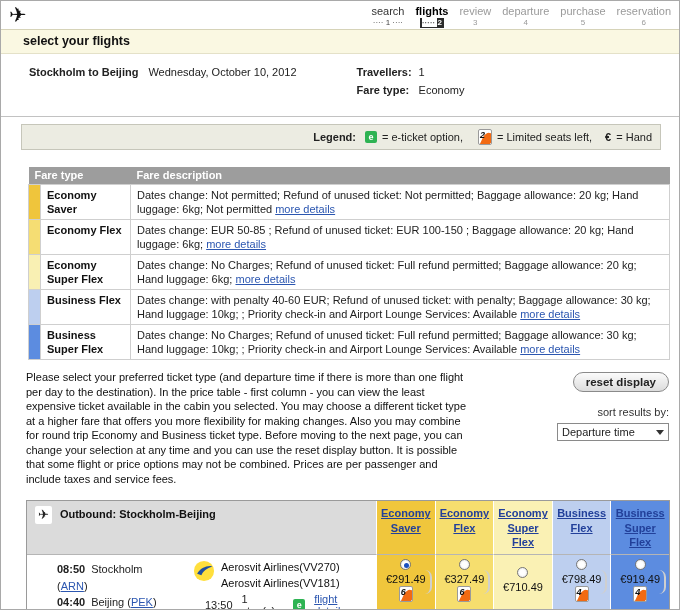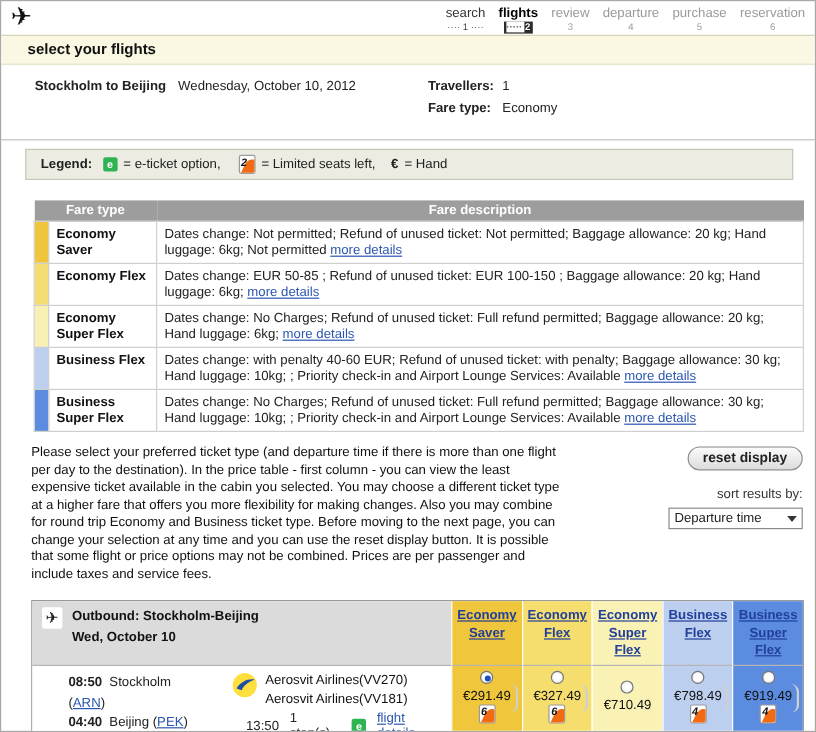--- a/index.html
+++ b/index.html
@@ -25,31 +25,31 @@
   .title-bar { background:#faf8e2; border-top:1px solid #d6d3b8; border-bottom:1px solid #e4e1c8; padding:4px 0 5px 22px; font-size:12.5px; font-weight:bold; color:#111; }
 
   
   .trip-info { display:flex; padding:12px 0 14px 28px; border-bottom:1px solid #c2c2c2; }
   .trip-route { font-weight:bold; margin-right:10px; }
   .trip-meta { margin-left:60px; }
   .trip-meta .row { display:flex; margin-bottom:6px; }
   .trip-meta .k { font-weight:bold; width:62px; }
 
   
-  .legend { margin:7px 18px 0 20px; background:#ececе2; background:#ecece2; border:1px solid #c6c6ba; padding:4px 8px 4px 12px; display:flex; align-items:center; gap:5px; }
+  .legend { margin:7px 18px 0 20px; background:#ececе2; background:#ecece2; border:1px solid #c6c6ba; padding:4px 8px 4px 12px; display:flex; align-items:center; gap:5px;justify-content:flex-end; }
   .legend .lg-label { font-weight:bold; margin-right:4px; }
   .e-badge { display:inline-block; width:12px; height:12px; background:#2eb353; color:#fff; font-weight:bold; font-size:9px; line-height:12px; text-align:center; border-radius:2px; }
   .seat-badge { position:relative; display:inline-block; width:14px; height:16px; background:#fff; border:1px solid #9a9a9a; border-radius:2px; overflow:hidden; vertical-align:middle; }
   .seat-badge .flame { position:absolute; right:-2px; bottom:-2px; width:11px; height:13px; background:#f26a12; transform:skewX(-18deg) rotate(8deg); border-radius:40% 10% 50% 10%; }
   .seat-badge b { position:absolute; left:1px; top:0; font-size:9px; font-style:italic; color:#111; z-index:1; }
   .euro-sym { font-weight:bold; margin-left:8px; }
 
   
   .fare-table { margin:17px 10px 0 27px; border-collapse:collapse; width:642px; }
-  .fare-table th { background:#9d9d9d; color:#fff; text-align:center; font-size:11px; padding:2px 6px; height:17px; }
+  .fare-table th { background:#9d9d9d; color:#fff; text-align:left; font-size:11px; padding:2px 6px; height:17px; }
   .fare-table td { border:1px solid #cfcfcf; padding:3px 6px; vertical-align:top; font-size:11px; line-height:1.28; }
   .fare-table td.swatch { width:12px; padding:0; border-right:1px solid #cfcfcf; }
   .fare-table td.fname { width:90px; font-weight:bold; color:#111; }
   a.detail-link, a.code-link, a.fd-link { color:#2b56b0; text-decoration:underline; cursor:pointer; }
 
   
   .instr-row { display:flex; margin:10px 10px 0 25px; }
   .instructions { width:442px; line-height:1.32; color:#111; }
   .controls { margin-left:auto; display:flex; flex-direction:column; align-items:flex-end; padding-top:2px; }
   .reset-btn { font-family:"Liberation Sans",sans-serif; font-size:11.5px; font-weight:bold; color:#222; padding:3px 12px; border:1px solid #8a8a8a; border-radius:10px; background:linear-gradient(#fbfbfb,#dcdcdc); cursor:pointer; }
@@ -190,21 +190,20 @@
       </div>
     </div>
   </div>
 
   <div class="flight-table">
     <div class="ft-row ft-head">
       <div class="ft-info">
         <span class="ft-plane">✈</span>
         <div class="ft-title">
           <div>Outbound: Stockholm-Beijing</div>
-          <div>Wed, October 10</div>
         </div>
       </div>
       <div class="col-h" style="background: rgb(240, 198, 60);">
         <a>Economy Saver</a>
       </div>
       <div class="col-h" style="background: rgb(246, 222, 110);">
         <a>Economy Flex</a>
       </div>
       <div class="col-h" style="background: rgb(250, 241, 180);">
         <a>Economy Super Flex</a>

